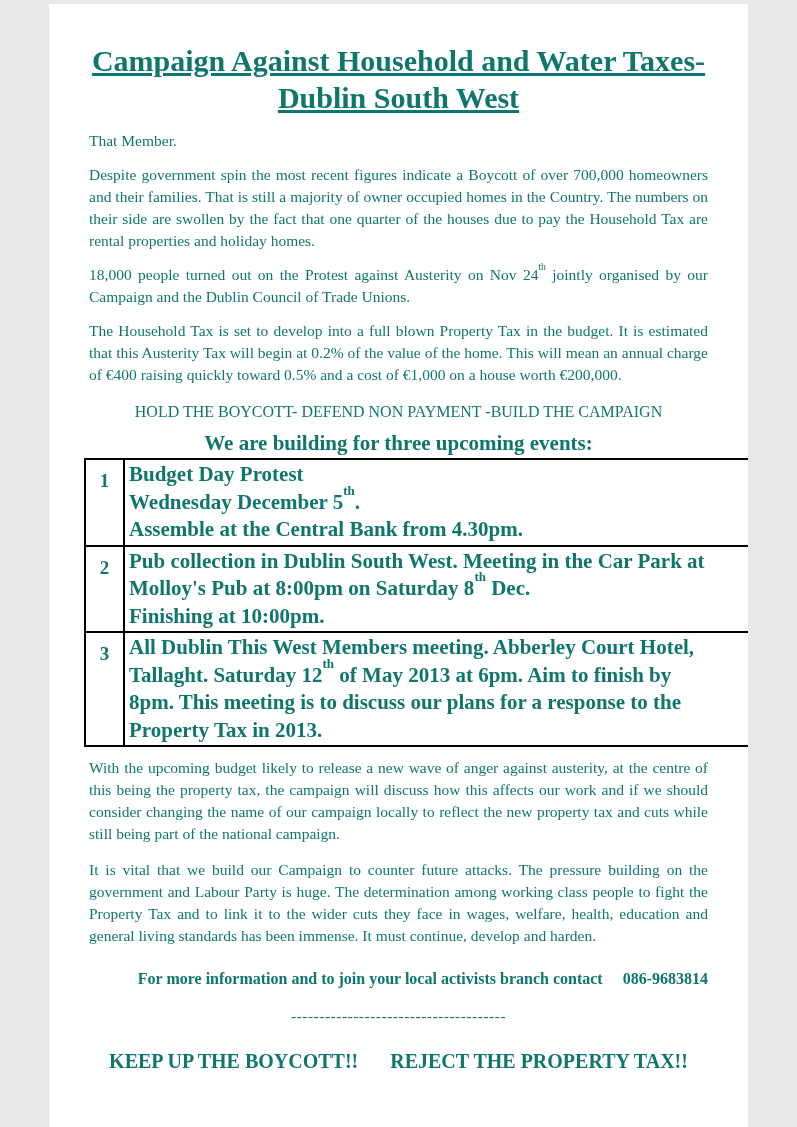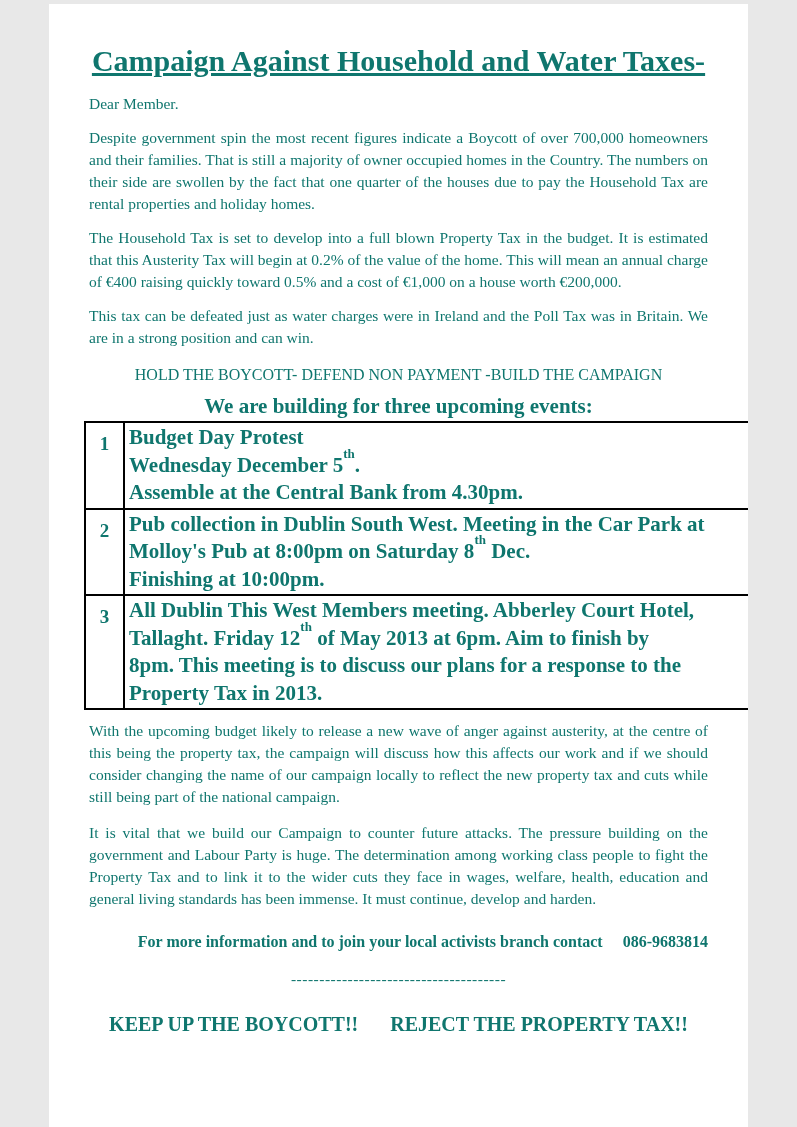--- a/index.html
+++ b/index.html
@@ -103,27 +103,28 @@
   }
   .footer-line .footer-right { margin-left: 32px; text-align: center; }
 </style>
 </head>
 <body>
 
 <div class="page">
 
   <div class="doc-title">
     <div class="title-line">Campaign Against Household and Water Taxes-</div>
+    <div class="title-line">Dublin South West</div>
   </div>
 
-  <div class="greeting">Dear Member.</div>
+  <div class="greeting">That Member.</div>
 
   <div class="body-para"><span>Despite government spin the most recent figures indicate a Boycott of over 700,000 homeowners and their families. That is still a majority of owner occupied homes in the Country. The numbers on their side are swollen by the fact that one quarter of the houses due to pay the Household Tax are rental properties and holiday homes.</span></div>
+  <div class="body-para"><span>18,000 people turned out on the Protest against Austerity on Nov 24</span><sup class="ord">th</sup><span> jointly organised by our Campaign and the Dublin Council of Trade Unions.</span></div>
   <div class="body-para"><span>The Household Tax is set to develop into a full blown Property Tax in the budget. It is estimated that this Austerity Tax will begin at 0.2% of the value of the home. This will mean an annual charge of €400 raising quickly toward 0.5% and a cost of €1,000 on a house worth €200,000.</span></div>
-  <div class="body-para"><span>This tax can be defeated just as water charges were in Ireland and the Poll Tax was in Britain. We are in a strong position and can win.</span></div>
 
   <div class="slogan">HOLD THE BOYCOTT- DEFEND NON PAYMENT -BUILD THE CAMPAIGN</div>
 
   <div class="events-heading">
     <span>We are building for three upcoming events:</span>
   </div>
 
   <table class="events-table">
     <tbody>
       <tr>
@@ -139,21 +140,21 @@
         <td class="event-cell">
             <div><span>Pub collection in Dublin South West. Meeting in the Car Park at</span></div>
             <div><span>Molloy's Pub at 8:00pm on Saturday 8</span><sup class="ord">th</sup><span> Dec.</span></div>
             <div><span>Finishing at 10:00pm.</span></div>
           </td>
       </tr>
       <tr>
         <td class="num-cell">3</td>
         <td class="event-cell">
             <div><span>All Dublin This West Members meeting. Abberley Court Hotel,</span></div>
-            <div><span>Tallaght. Friday 12</span><sup class="ord">th</sup><span> of May 2013 at 6pm. Aim to finish by</span></div>
+            <div><span>Tallaght. Saturday 12</span><sup class="ord">th</sup><span> of May 2013 at 6pm. Aim to finish by</span></div>
             <div><span>8pm. This meeting is to discuss our plans for a response to the</span></div>
             <div><span>Property Tax in 2013.</span></div>
           </td>
       </tr>
     </tbody>
   </table>
 
   <div class="body-para" style="margin-top:10px"><span>With the upcoming budget likely to release a new wave of anger against austerity, at the centre of this being the property tax, the campaign will discuss how this affects our work and if we should consider changing the name of our campaign locally to reflect the new property tax and cuts while still being part of the national campaign.</span></div>
   <div class="body-para" style="margin-top:14px"><span>It is vital that we build our Campaign to counter future attacks. The pressure building on the government and Labour Party is huge. The determination among working class people to fight the Property Tax and to link it to the wider cuts they face in wages, welfare, health, education and general living standards has been immense. It must continue, develop and harden.</span></div>
 

